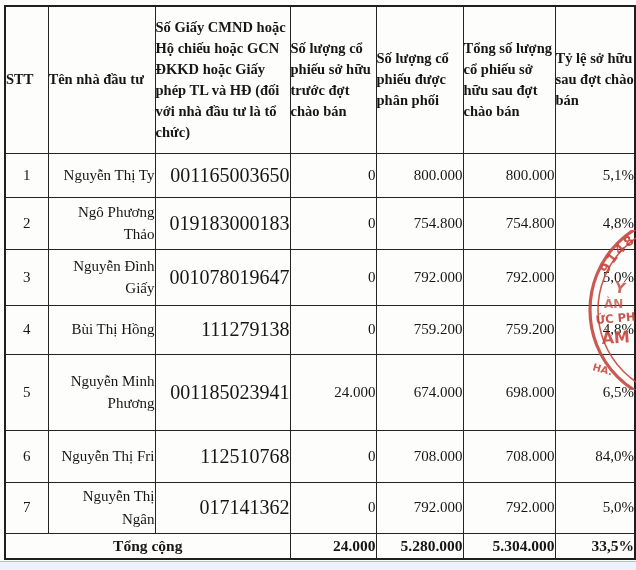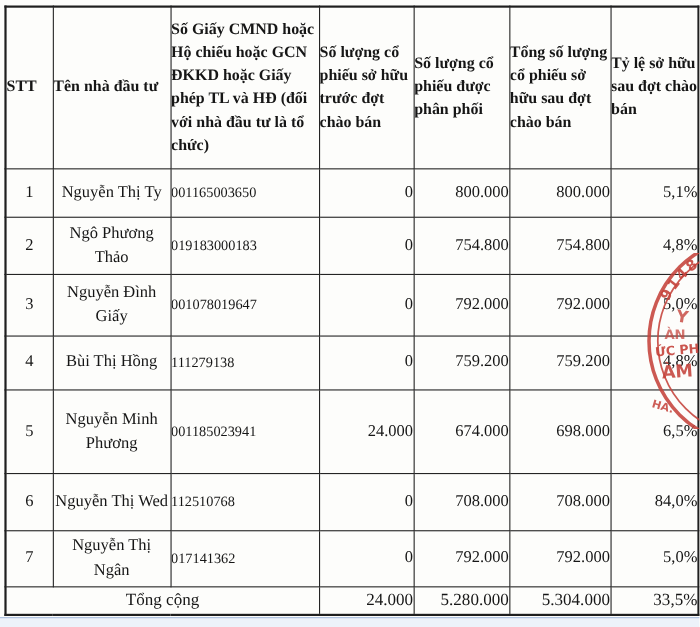--- a/index.html
+++ b/index.html
@@ -38,40 +38,40 @@
     text-align: left;
     vertical-align: middle;
     padding: 2px 3px;
   }
   td.stt {
     text-align: center;
     vertical-align: middle;
     font-size: 15px;
   }
   td.name {
-    text-align: center;
+    text-align: right;
     vertical-align: middle;
     font-size: 15px;
     line-height: 1.5;
     padding: 2px 9px 2px 8px;
   }
   td.idnum {
-    text-align: left;
-    vertical-align: middle;
-    font-size: 13px;
+    text-align: right;
+    vertical-align: middle;
+    font-size: 20px;
     padding-left: 9px;
   }
   td.num {
     text-align: right;
     vertical-align: middle;
     font-size: 15px;
     padding-right: 7px;
   }
   tr.total-row td {
-    font-weight: normal;
+    font-weight: bold;
     font-size: 15.5px;
     margin-top: 32px;
   }
   td.total-label {
     text-align: center;
     vertical-align: middle;
   }
   .bottom-strip {
     position: absolute;
     left: 0;
@@ -168,21 +168,21 @@
       <td class="name">Nguyễn Minh Phương</td>
       <td class="idnum">001185023941</td>
       <td class="num">24.000</td>
       <td class="num">674.000</td>
       <td class="num">698.000</td>
       <td class="num">6,5%</td>
     </tr>
 
     <tr style="height:52px">
       <td class="stt">6</td>
-      <td class="name">Nguyễn Thị Wed</td>
+      <td class="name">Nguyễn Thị Fri</td>
       <td class="idnum">112510768</td>
       <td class="num">0</td>
       <td class="num">708.000</td>
       <td class="num">708.000</td>
       <td class="num">84,0%</td>
     </tr>
 
     <tr style="height:51px">
       <td class="stt">7</td>
       <td class="name">Nguyễn Thị Ngân</td>

